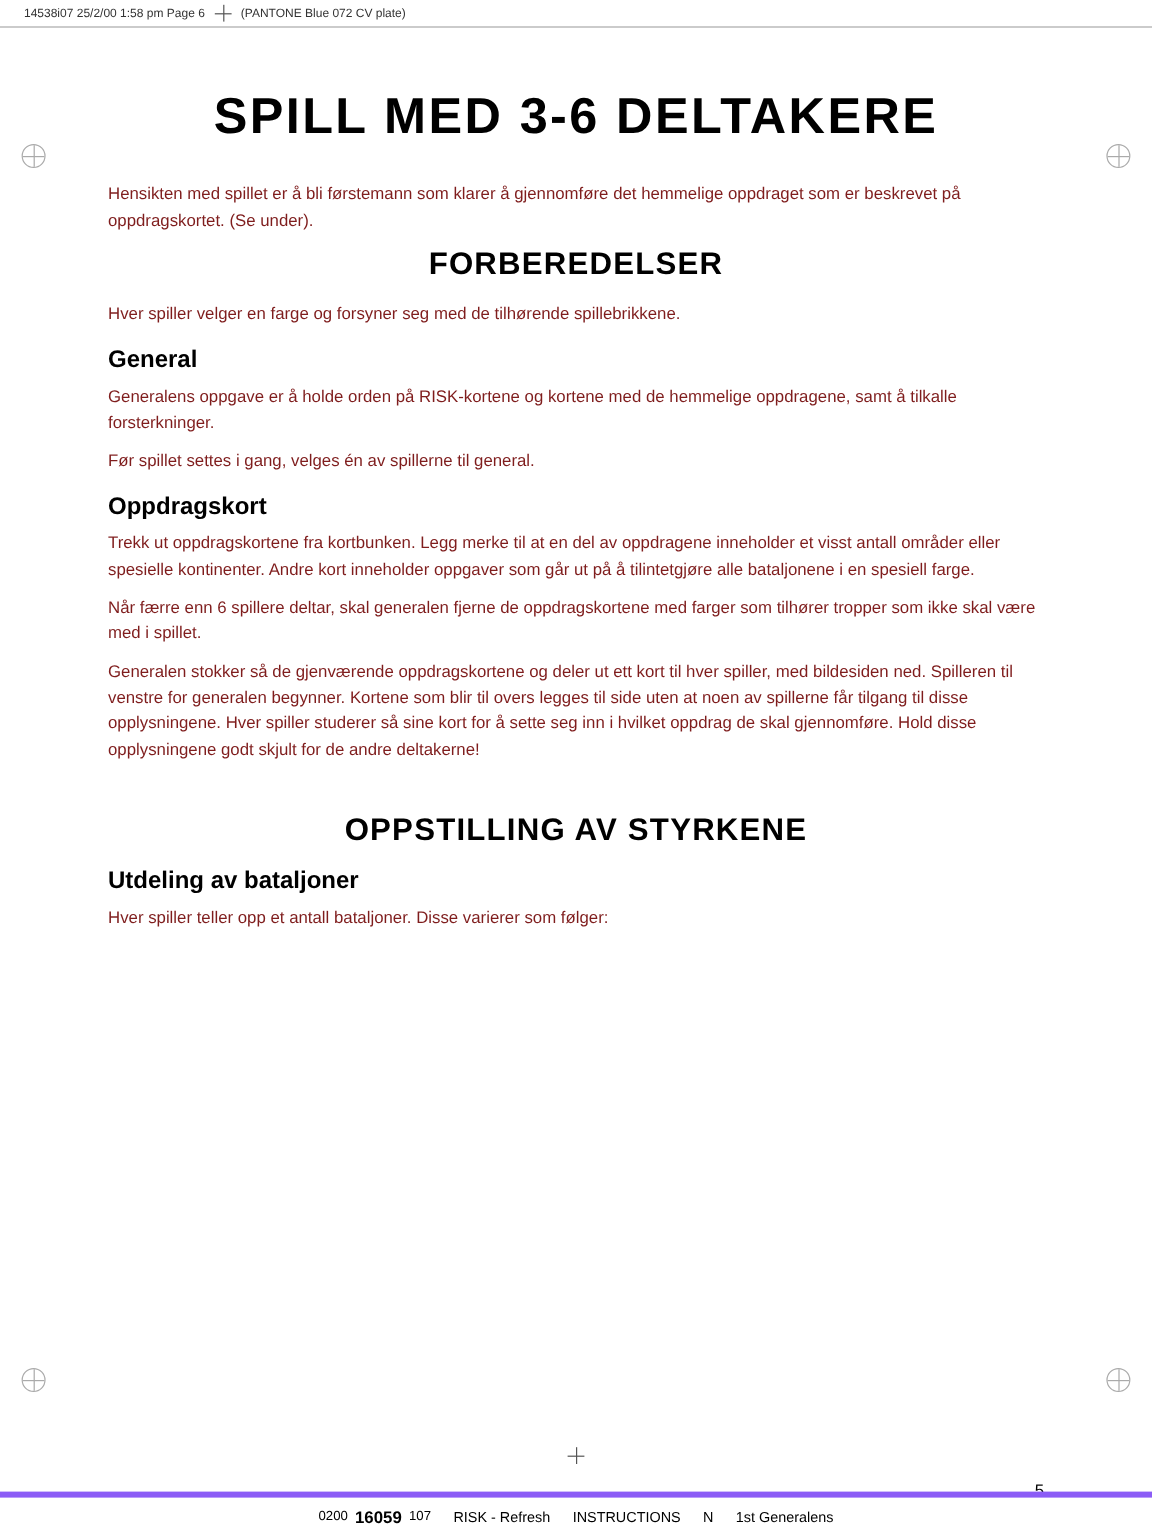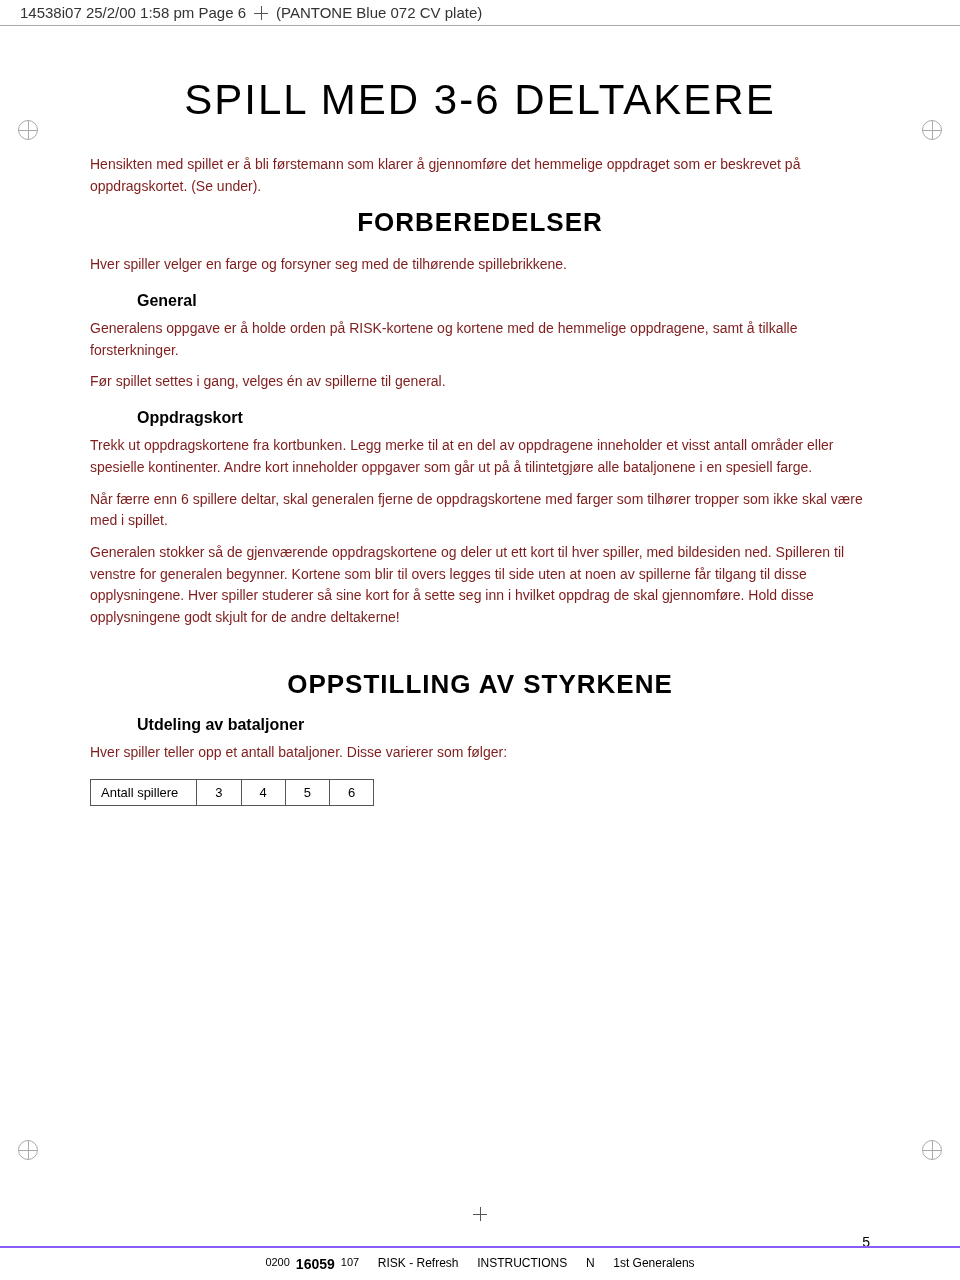--- a/index.html
+++ b/index.html
@@ -18,21 +18,21 @@
       min-height: 1280px;
       background: #ffffff;
       position: relative;
       padding: 0;
     }
 
     
     .top-header {
       border-bottom: 1px solid #aaa;
       padding: 4px 20px;
-      font-size: 15px;
+      font-size: 10px;
       font-family: Arial, Helvetica, sans-serif;
       color: #333;
       display: flex;
       align-items: center;
       gap: 8px;
     }
 
     
     .content {
       padding: 40px 90px 60px 90px;
@@ -79,21 +79,21 @@
       background: #aaa;
       top: 50%;
       left: 0;
     }
 
     
     .main-title {
       text-align: center;
       font-family: Arial Black, Arial, sans-serif;
       font-size: 42px;
-      font-weight: 400;
+      font-weight: 700;
       letter-spacing: 2px;
       text-transform: uppercase;
       margin-bottom: 30px;
       margin-top: 10px;
     }
 
     
     .section-heading {
       text-align: center;
       font-family: Arial Black, Arial, sans-serif;
@@ -101,25 +101,24 @@
       font-weight: 900;
       letter-spacing: 1px;
       text-transform: uppercase;
       margin-bottom: 16px;
       margin-top: 10px;
     }
 
     
     .sub-heading {
       font-family: Arial, Helvetica, sans-serif;
-      font-size: 16px;
+      font-size: 20px;
       font-weight: 900;
       margin-bottom: 8px;
       margin-top: 16px;
-      margin-left: 47px;
     }
 
     
     .body-text {
       font-family: Arial, Helvetica, sans-serif;
       font-size: 14px;
       line-height: 1.55;
       margin-bottom: 10px;
       color: #7f1d1d;
     }
@@ -142,25 +141,25 @@
       text-align: left;
       padding-left: 10px;
     }
 
     
     .bottom-footer {
       position: absolute;
       bottom: 0;
       left: 0;
       right: 0;
-      border-top: 2px solid #8b5cf6;
+      border-top: 5px solid #8b5cf6;
       padding: 8px 60px;
       display: flex;
       justify-content: center;
-      align-items: flex-start;
+      align-items: center;
       gap: 6px;
       font-size: 12px;
       font-family: Arial, Helvetica, sans-serif;
     }
 
     .footer-bold {
       font-weight: 900;
       font-size: 14px;
     }
 
@@ -253,27 +252,20 @@
     <p class="body-text">Når færre enn 6 spillere deltar, skal generalen fjerne de oppdragskortene med farger som tilhører tropper som ikke skal være med i spillet.</p>
     <p class="body-text">Generalen stokker så de gjenværende oppdragskortene og deler ut ett kort til hver spiller, med bildesiden ned. Spilleren til venstre for generalen begynner. Kortene som blir til overs legges til side uten at noen av spillerne får tilgang til disse opplysningene. Hver spiller studerer så sine kort for å sette seg inn i hvilket oppdrag de skal gjennomføre. Hold disse opplysningene godt skjult for de andre deltakerne!</p>
 
     <h2 class="section-heading" style="margin-top: 40px;">OPPSTILLING AV STYRKENE</h2>
 
     <h3 class="sub-heading">Utdeling av bataljoner</h3>
     <p class="body-text">Hver spiller teller opp et antall bataljoner. Disse varierer som følger:</p>
 
     <table class="data-table">
       <tbody>
-        <tr>
-          <td>Antall spillere</td>
-          <td>3</td>
-          <td>4</td>
-          <td>5</td>
-          <td>6</td>
-        </tr>
       </tbody>
     </table>
 
   </div>
 
   <div class="page-number">5</div>
 
   <div class="center-cross-bottom">
     <span class="cross-symbol"></span>
   </div>

